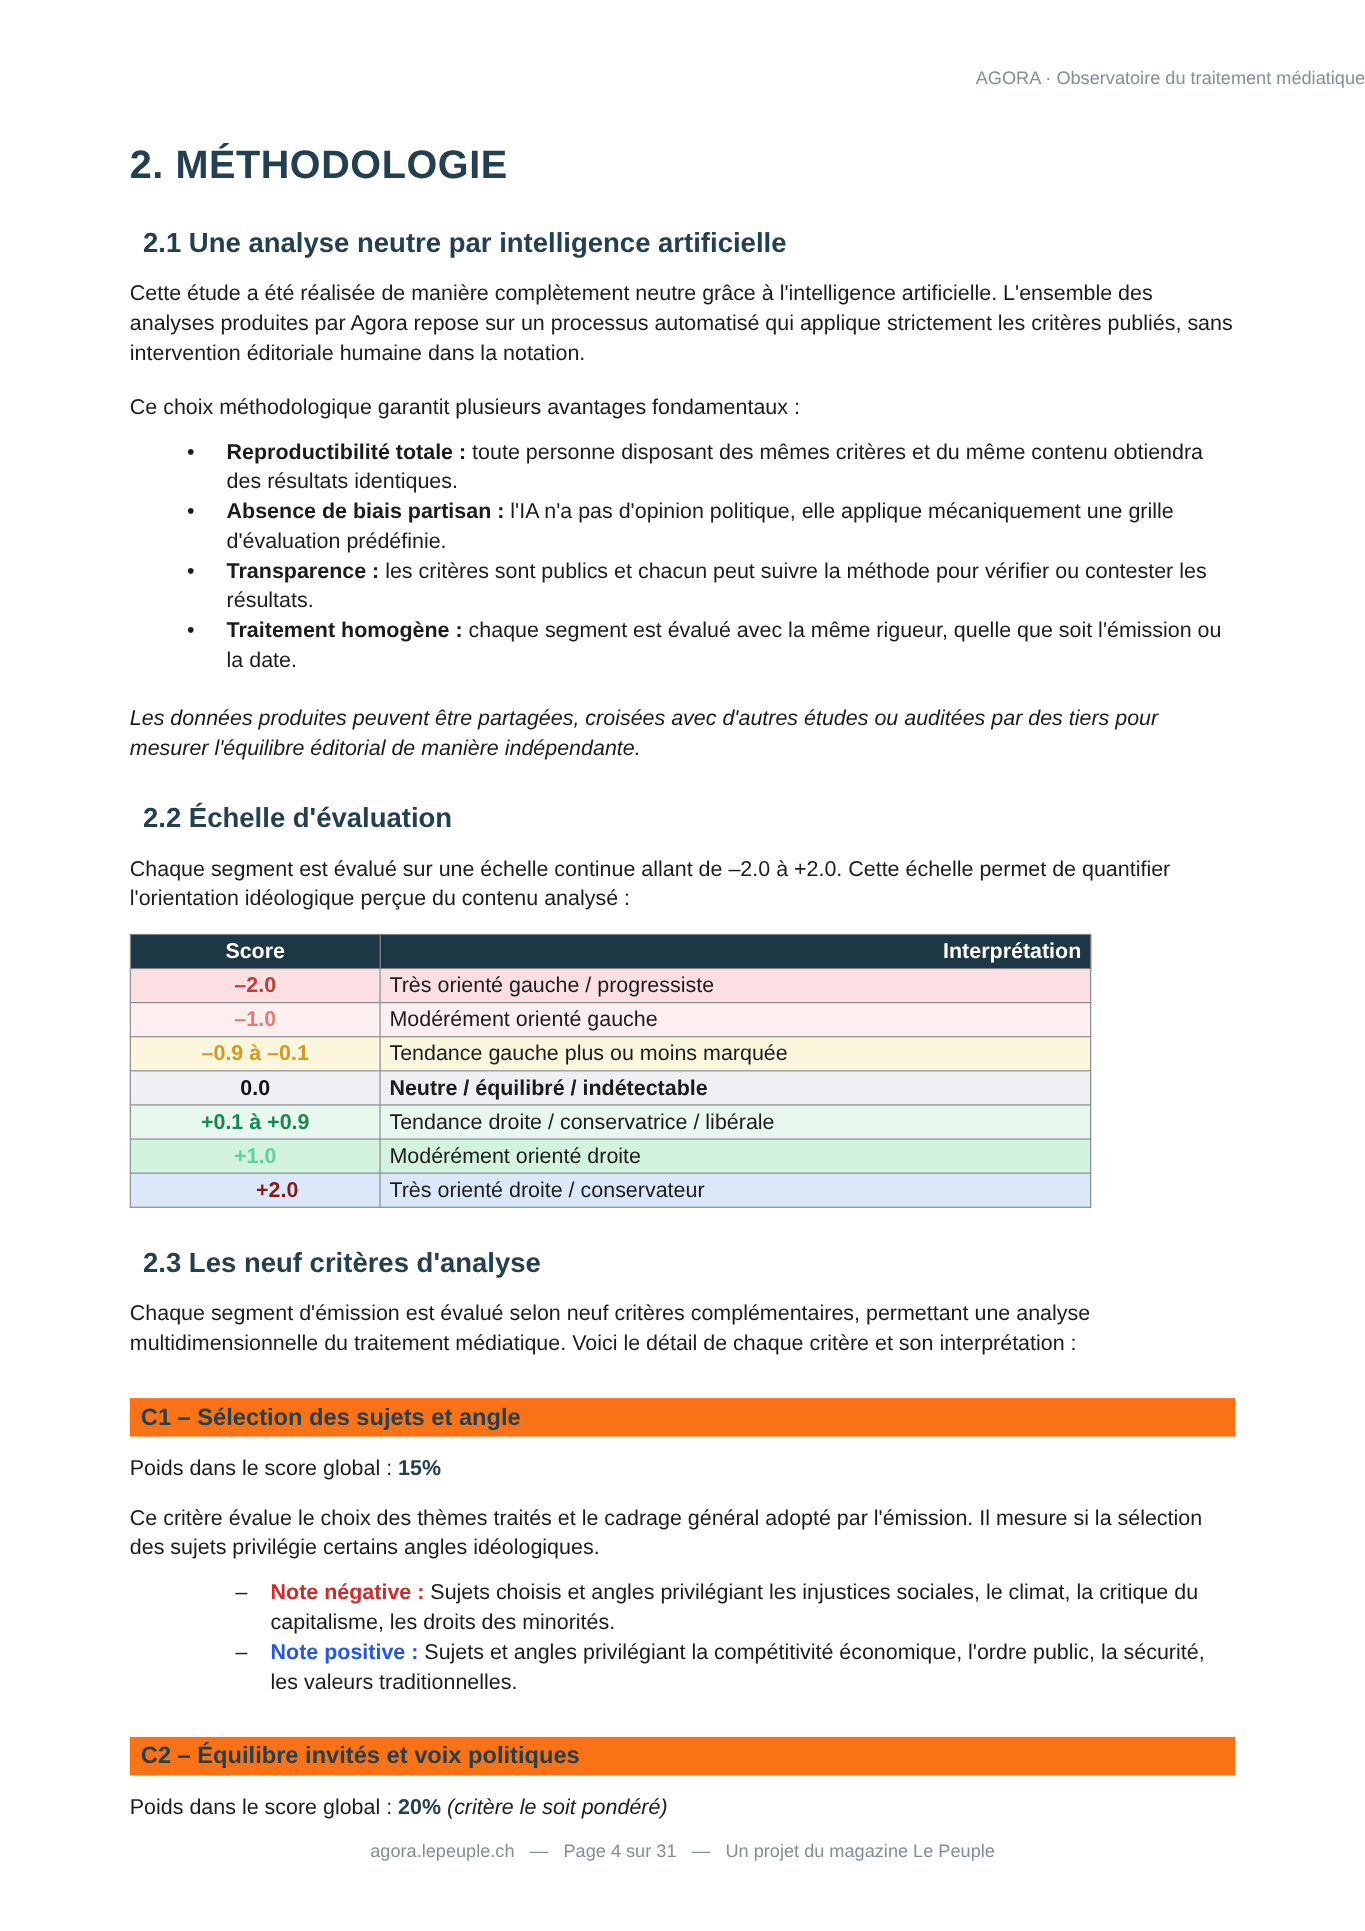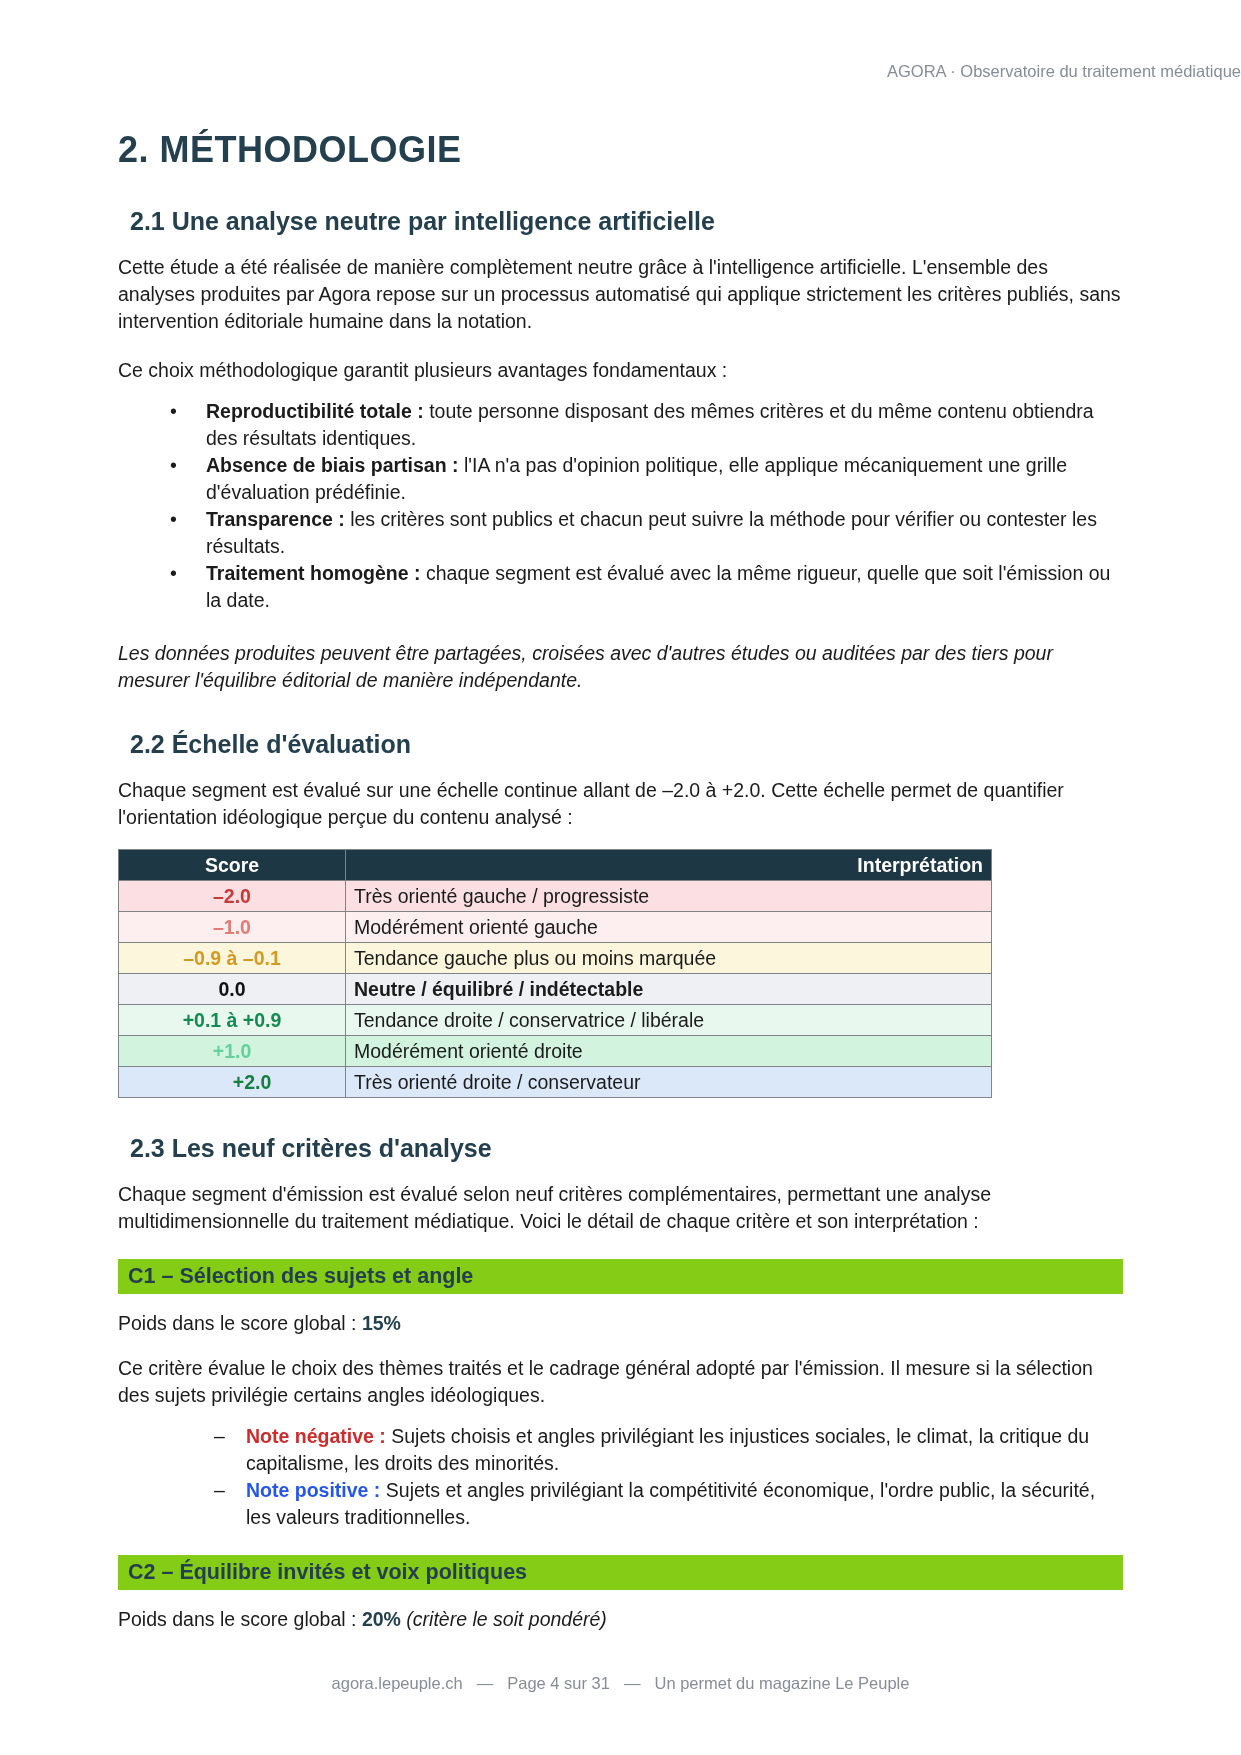--- a/index.html
+++ b/index.html
@@ -78,22 +78,22 @@
     background:#1e3744;
     color:#ffffff;
     font-weight:bold;
   }
   th.score-col{width:210px;text-align:center;}
   th.interp-col{text-align:right;}
   td.score-cell{text-align:center;font-weight:bold;}
   td.interp-cell{text-align:left;}
   tr.neutral-row td{font-weight:bold;}
   .criterion-bar{
-    margin-top:24px;
-    background:#84cc16;
+    margin-top:36px;
+    background:#f97316;
     padding:5px 10px;
     font-size:21.5px;
     font-weight:bold;
     color:#24404f;
   }
   .weight-line{
     margin:16px 0 0 0;
     font-size:19.5px;
     line-height:27px;
   }
@@ -196,21 +196,21 @@
         </tr>
         <tr style="background-color: rgb(233, 248, 239);">
           <td class="score-cell" style="color: rgb(20, 138, 82);">+0.1 à +0.9</td>
           <td class="interp-cell">Tendance droite / conservatrice / libérale</td>
         </tr>
         <tr style="background-color: rgb(210, 243, 222);">
           <td class="score-cell" style="color: rgb(98, 209, 156);">+1.0</td>
           <td class="interp-cell">Modérément orienté droite</td>
         </tr>
         <tr style="background-color: rgb(219, 232, 250);">
-          <td class="score-cell" style="color: #15803d; padding-left: 48px;">+2.0</td>
+          <td class="score-cell" style="color: #7f1d1d; padding-left: 48px;">+2.0</td>
           <td class="interp-cell">Très orienté droite / conservateur</td>
         </tr>
       </tbody>
     </table>
 
     <h2 class="section-heading">2.3 Les neuf critères d'analyse</h2>
 
     <p class="body-text">Chaque segment d'émission est évalué selon neuf critères complémentaires, permettant une analyse multidimensionnelle du traitement médiatique. Voici le détail de chaque critère et son interprétation :</p>
 
     <div class="criterion-bar">C1 – Sélection des sujets et angle</div>
@@ -232,16 +232,16 @@
 
     <div class="criterion-bar">C2 – Équilibre invités et voix politiques</div>
 
     <p class="weight-line">
       <span>Poids dans le score global : </span><span class="weight-value">20%</span><span class="weight-suffix"> (critère le soit pondéré)</span>
     </p>
 
   </div>
 
   <div class="doc-footer">
-    <span>agora.lepeuple.ch</span><span>—</span><span>Page 4 sur 31</span><span>—</span><span>Un permet du magazine Le Peuple</span>
+    <span>agora.lepeuple.ch</span><span>—</span><span>Page 4 sur 31</span><span>—</span><span>Un projet du magazine Le Peuple</span>
   </div>
 
 </div>
 
 </body></html>

